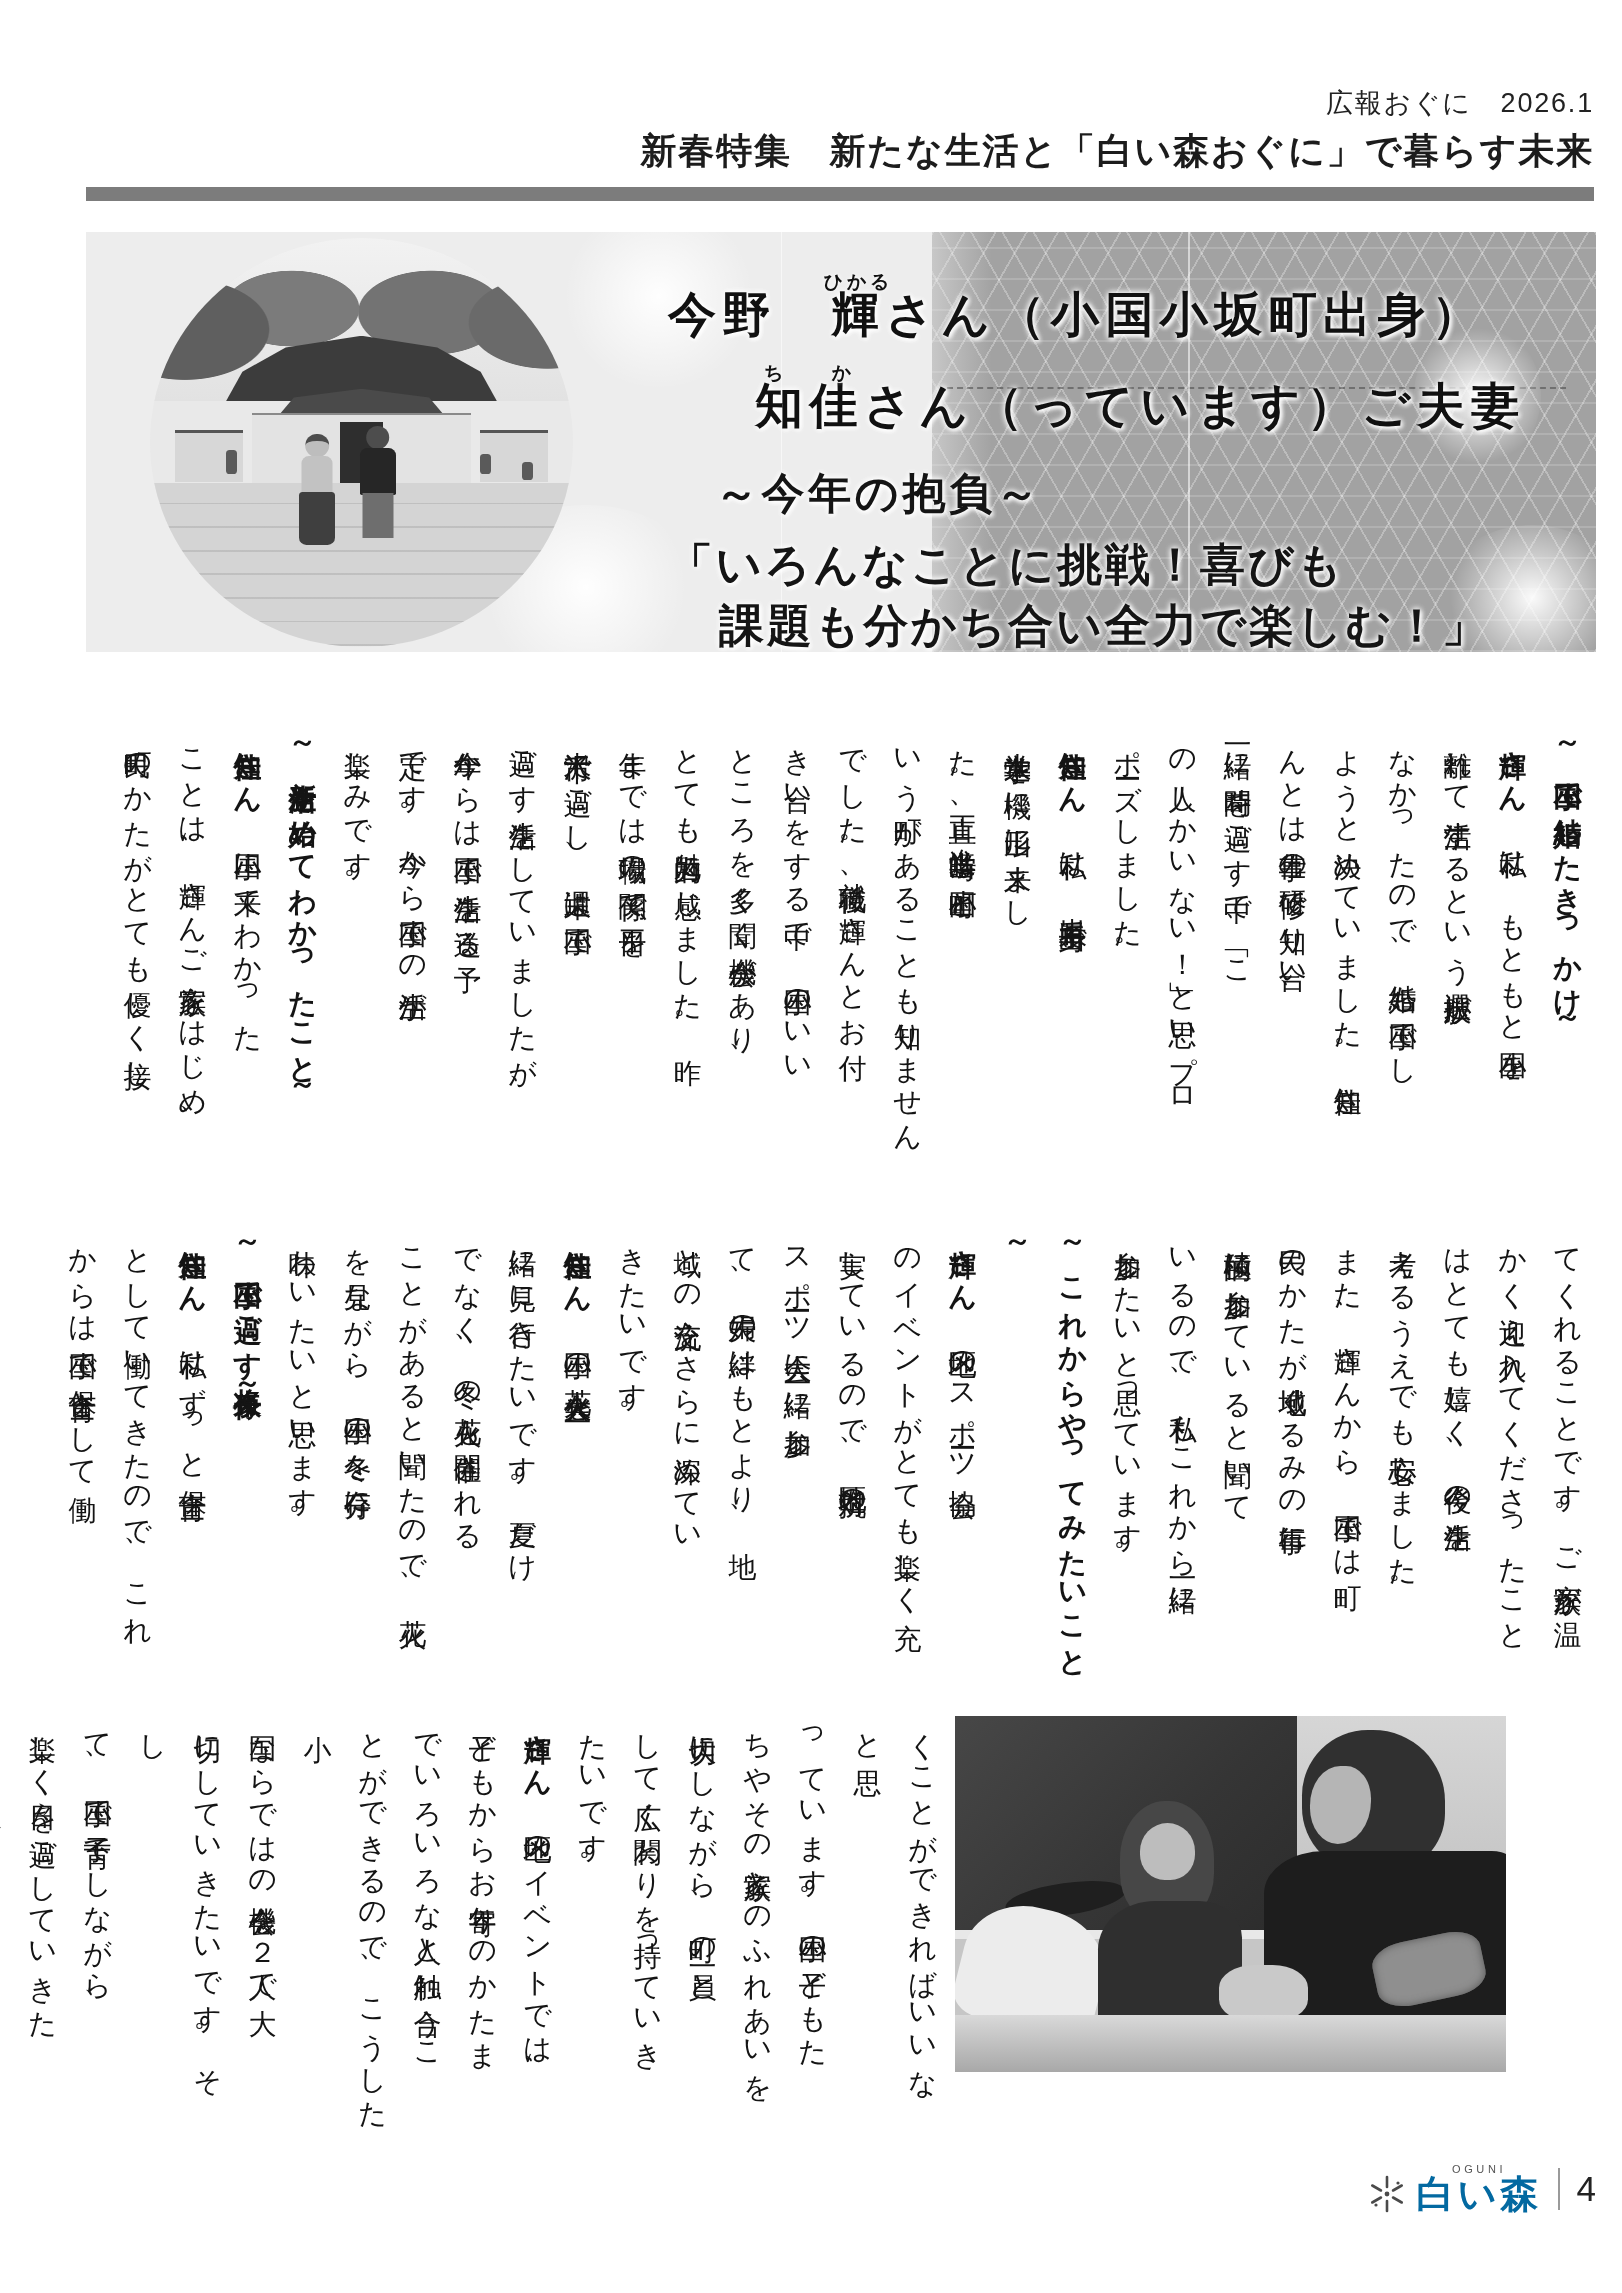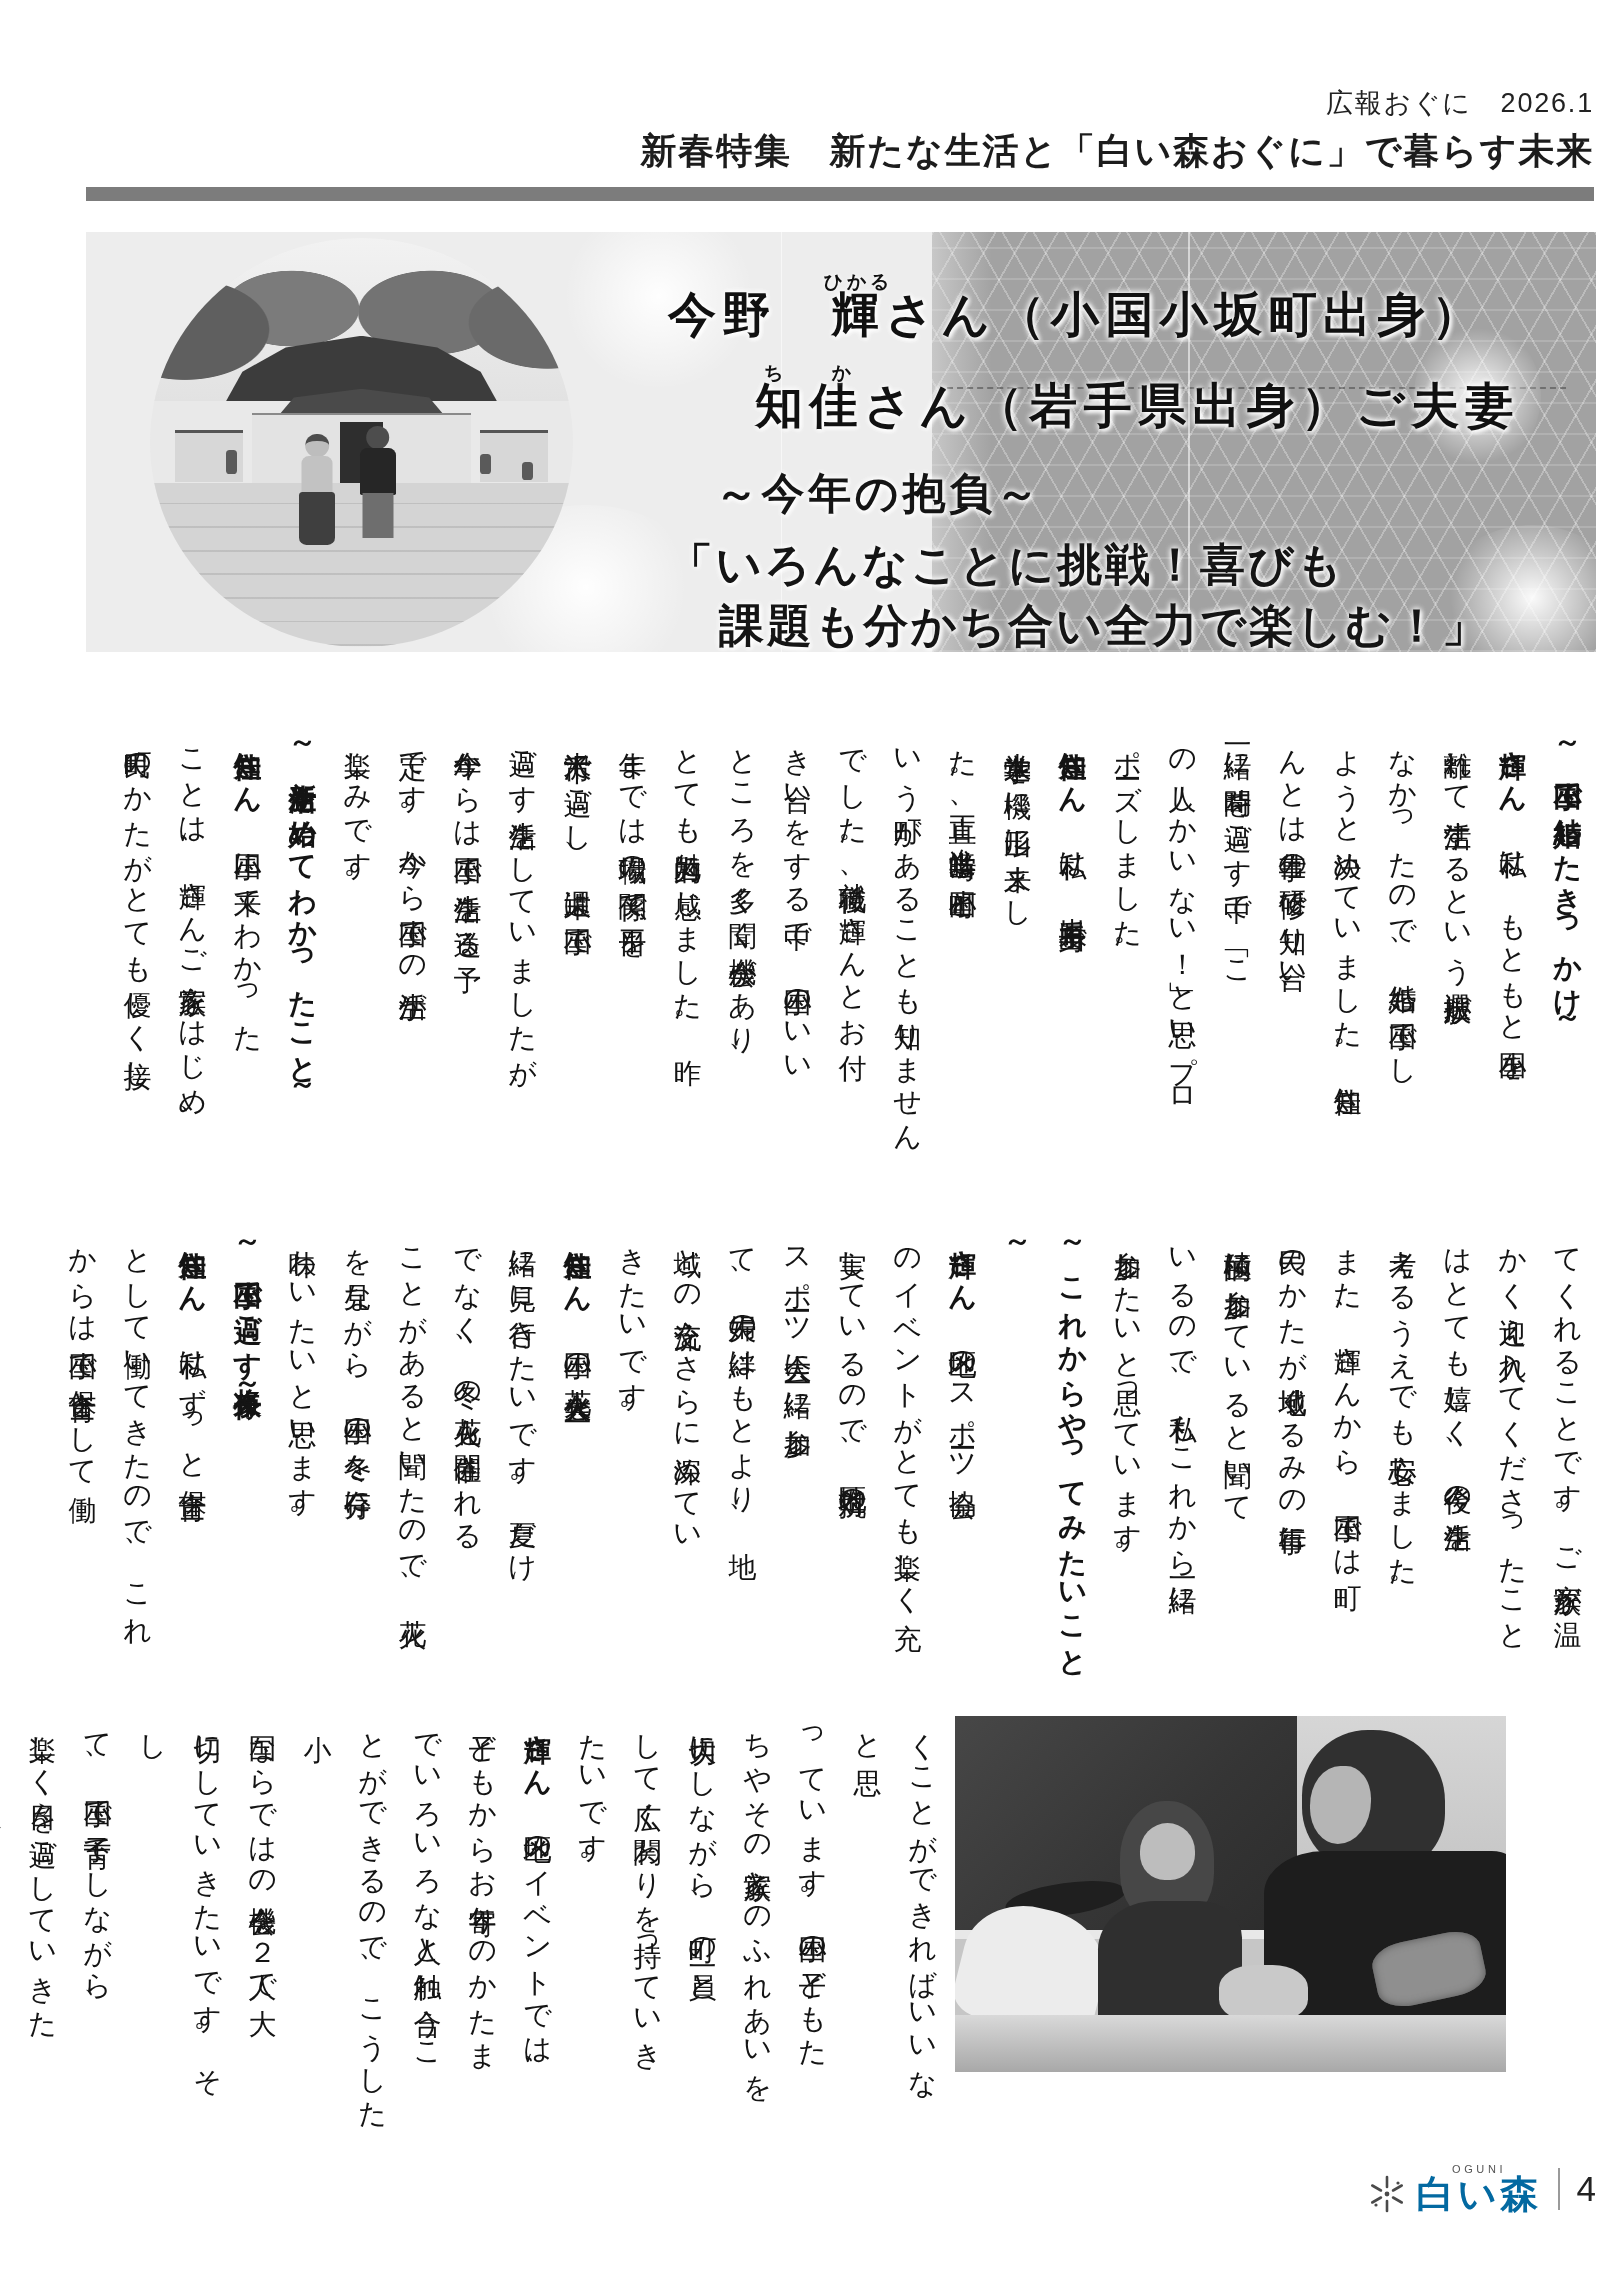--- a/index.html
+++ b/index.html
@@ -133,21 +133,21 @@
       </div>
       <div class="sp-person" style="left:47%;top:46%;width:58px;height:127px;">
         <div class="sp-head full"></div>
         <div class="sp-body-m"></div>
         <div class="sp-legs"></div>
       </div>
     </div>
 
     <div class="hero-title">
       <div class="name-line"><span>今野　</span><ruby><span>輝</span><rt>ひかる</rt></ruby><span>さん（小国小坂町出身）</span></div>
-      <div class="name-line second"><ruby><span>知佳</span><rt>ち か</rt></ruby><span>さん（岩手県出身）ご夫妻</span></div>
+      <div class="name-line second"><ruby><span>知佳</span><rt>ち か</rt></ruby><span>さん（っています）ご夫妻</span></div>
       <div class="motto">
         <div class="motto-title">～今年の抱負～</div>
         <div class="motto-l1">「いろんなことに挑戦！喜びも</div>
         <div class="motto-l2">課題も分かち合い全力で楽しむ！」</div>
       </div>
     </div>
   </div>
 
   <div class="band band1"><span class="seg-bold">～小国で結婚したきっかけ～
 輝さん</span><span>　私は、もともと小国を

